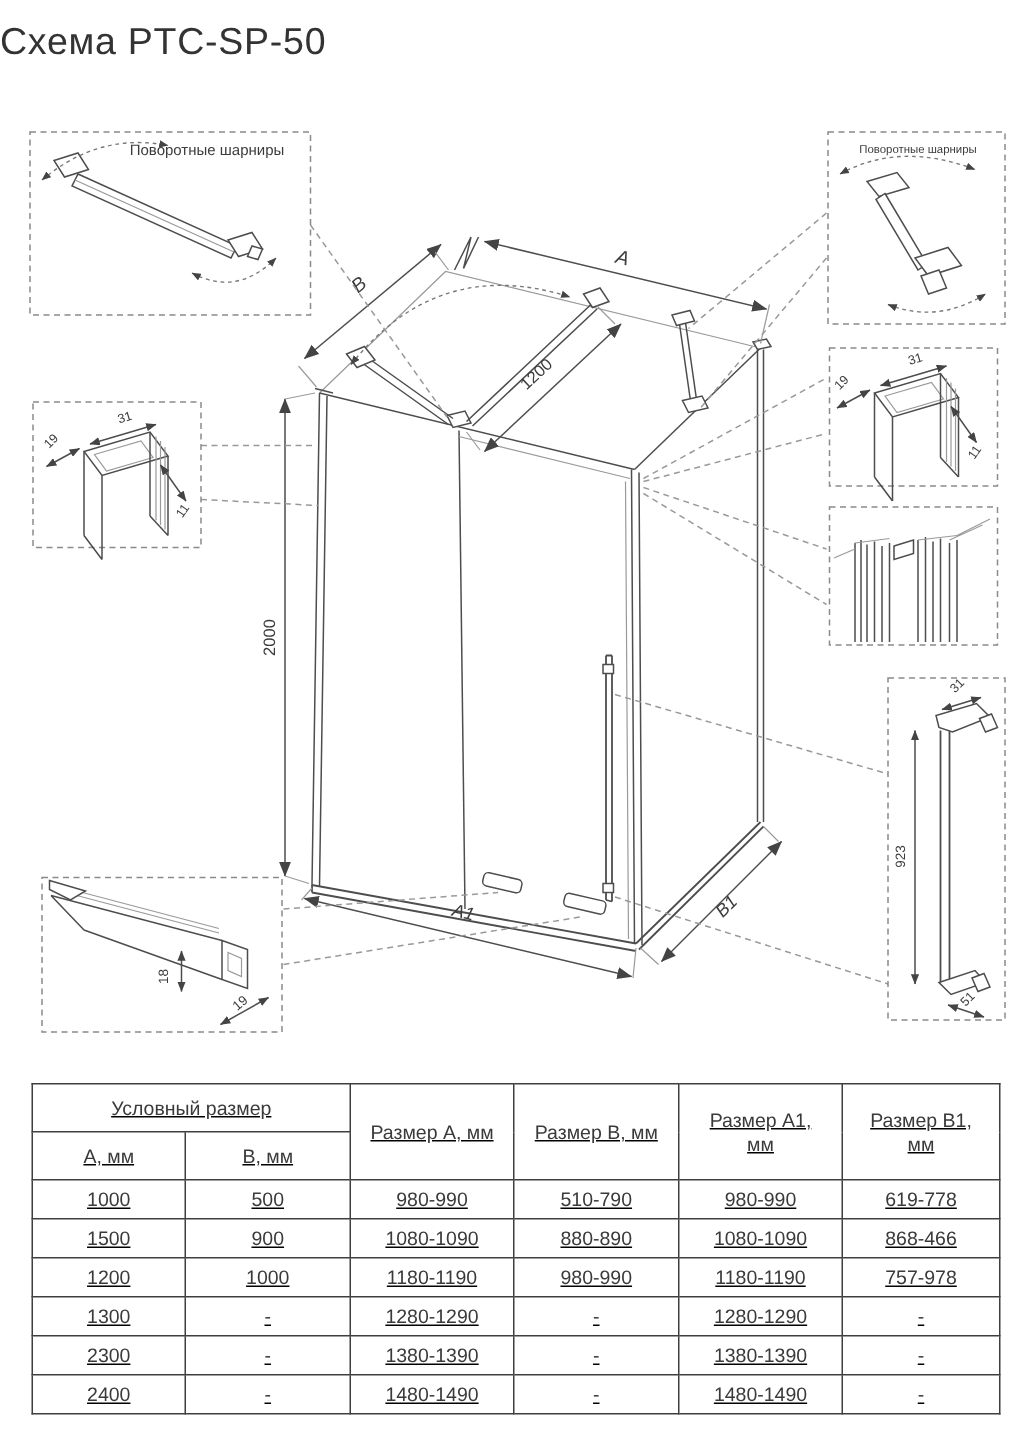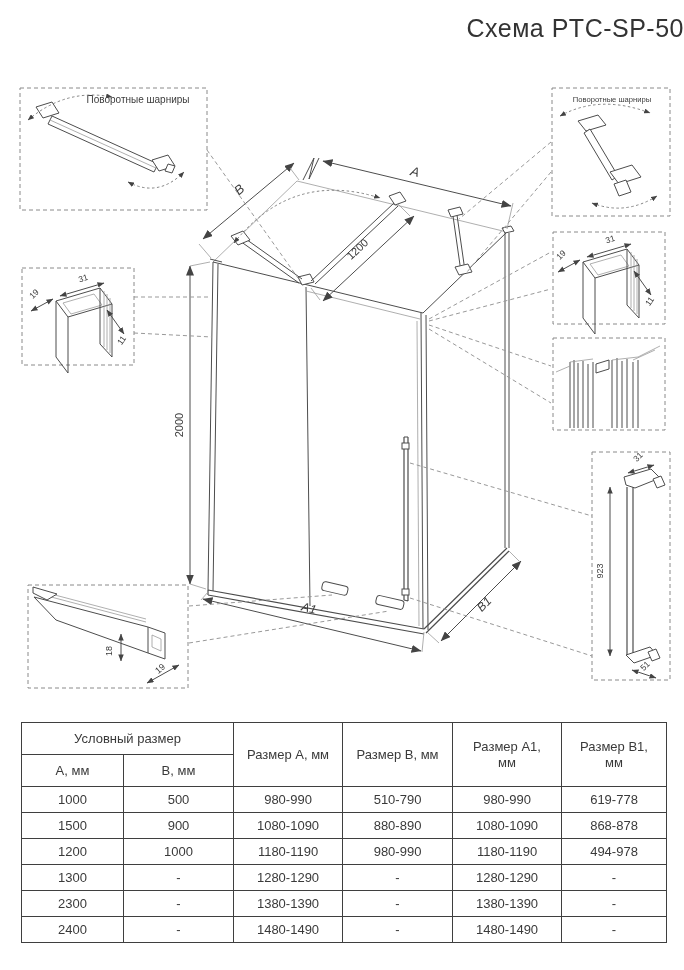--- a/index.html
+++ b/index.html
@@ -1,38 +1,38 @@
 <!DOCTYPE html>
 <html><head>
 <meta charset="utf-8">
 <style>
   html,body{margin:0;padding:0;background:#fff;}
   .page{position:relative;width:684px;height:970px;background:#fff;
         font-family:"Liberation Sans",sans-serif;overflow:hidden;}
-  .title{position:absolute;top:14px;left:0;width:100%;text-align:right;
+  .title{position:absolute;top:14px;left:0;width:100%;text-align:left;
          font-size:25px;color:#333;letter-spacing:0.5px;}
   .drawing{position:absolute;left:0;top:0;}
   svg text{font-family:"Liberation Sans",sans-serif;fill:#3c3c3c;}
   .dimL{font-style:italic;font-size:13px;}
   .dimL2{font-style:italic;font-size:12px;}
   .dimN{font-size:11px;}
   .dimS{font-size:8.5px;}
   .dimM{font-size:9px;}
   .callout-label{font-size:10px;}
   .callout-label-sm{font-size:7.6px;}
   .ln{stroke:#4d4d4d;stroke-width:1;fill:none;}
   .ln2{stroke:#4d4d4d;stroke-width:1.2;fill:none;}
   .thin{stroke:#9a9a9a;stroke-width:0.8;fill:none;}
   .dash{stroke:#999;stroke-width:1;fill:none;stroke-dasharray:4,3;}
   .dashS{stroke:#777;stroke-width:0.9;fill:none;stroke-dasharray:2.5,2.5;}
   .wht{fill:#fff;stroke:#4d4d4d;stroke-width:1;}
   .dim{stroke:#4d4d4d;stroke-width:1;fill:none;}
   .box{fill:none;stroke:#8a8a8a;stroke-width:1;stroke-dasharray:4,3;}
   .tblwrap{position:absolute;left:21px;top:722px;}
-  table{border-collapse:collapse;table-layout:fixed;width:646px;}
+  table{border-collapse:collapse;table-layout:fixed;width:646px;text-decoration:underline;}
   th,td{border:1px solid #3f3f3f;font-weight:normal;font-size:13px;color:#3a3a3a;
         text-align:center;padding:0;}
   th{white-space:pre-line;line-height:1.2;}
   tr.hrow{height:32px;} tr.drow{height:26px;}
 </style>
 </head>
 <body>
 
 <div class="page">
   <div class="title">Схема PTC-SP-50</div>
@@ -248,29 +248,29 @@
         <td>510-790</td>
         <td>980-990</td>
         <td>619-778</td>
       </tr>
       <tr class="drow">
         <td>1500</td>
         <td>900</td>
         <td>1080-1090</td>
         <td>880-890</td>
         <td>1080-1090</td>
-        <td>868-878</td>
+        <td>868-466</td>
       </tr>
       <tr class="drow">
         <td>1200</td>
         <td>1000</td>
         <td>1180-1190</td>
         <td>980-990</td>
         <td>1180-1190</td>
-        <td>494-978</td>
+        <td>757-978</td>
       </tr>
       <tr class="drow">
         <td>1300</td>
         <td>-</td>
         <td>1280-1290</td>
         <td>-</td>
         <td>1280-1290</td>
         <td>-</td>
       </tr>
       <tr class="drow">

